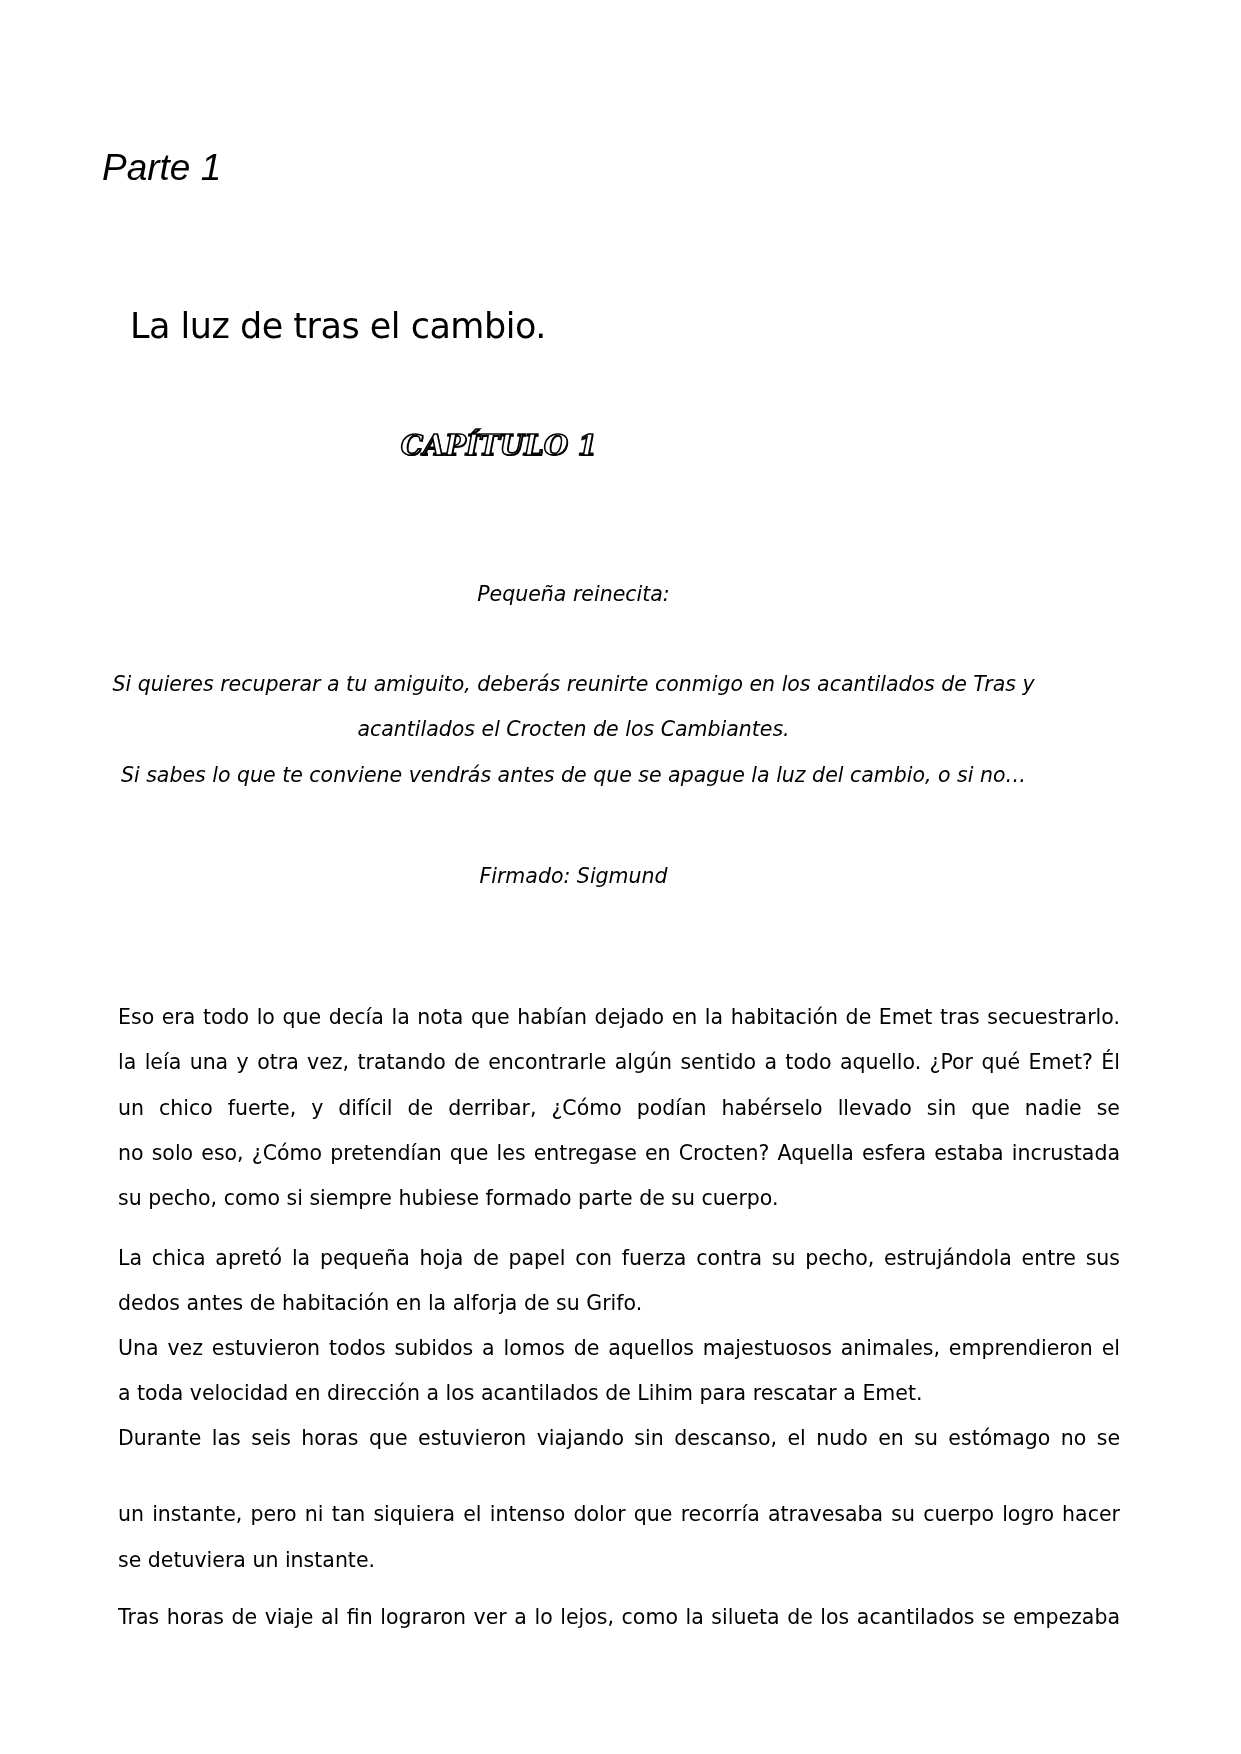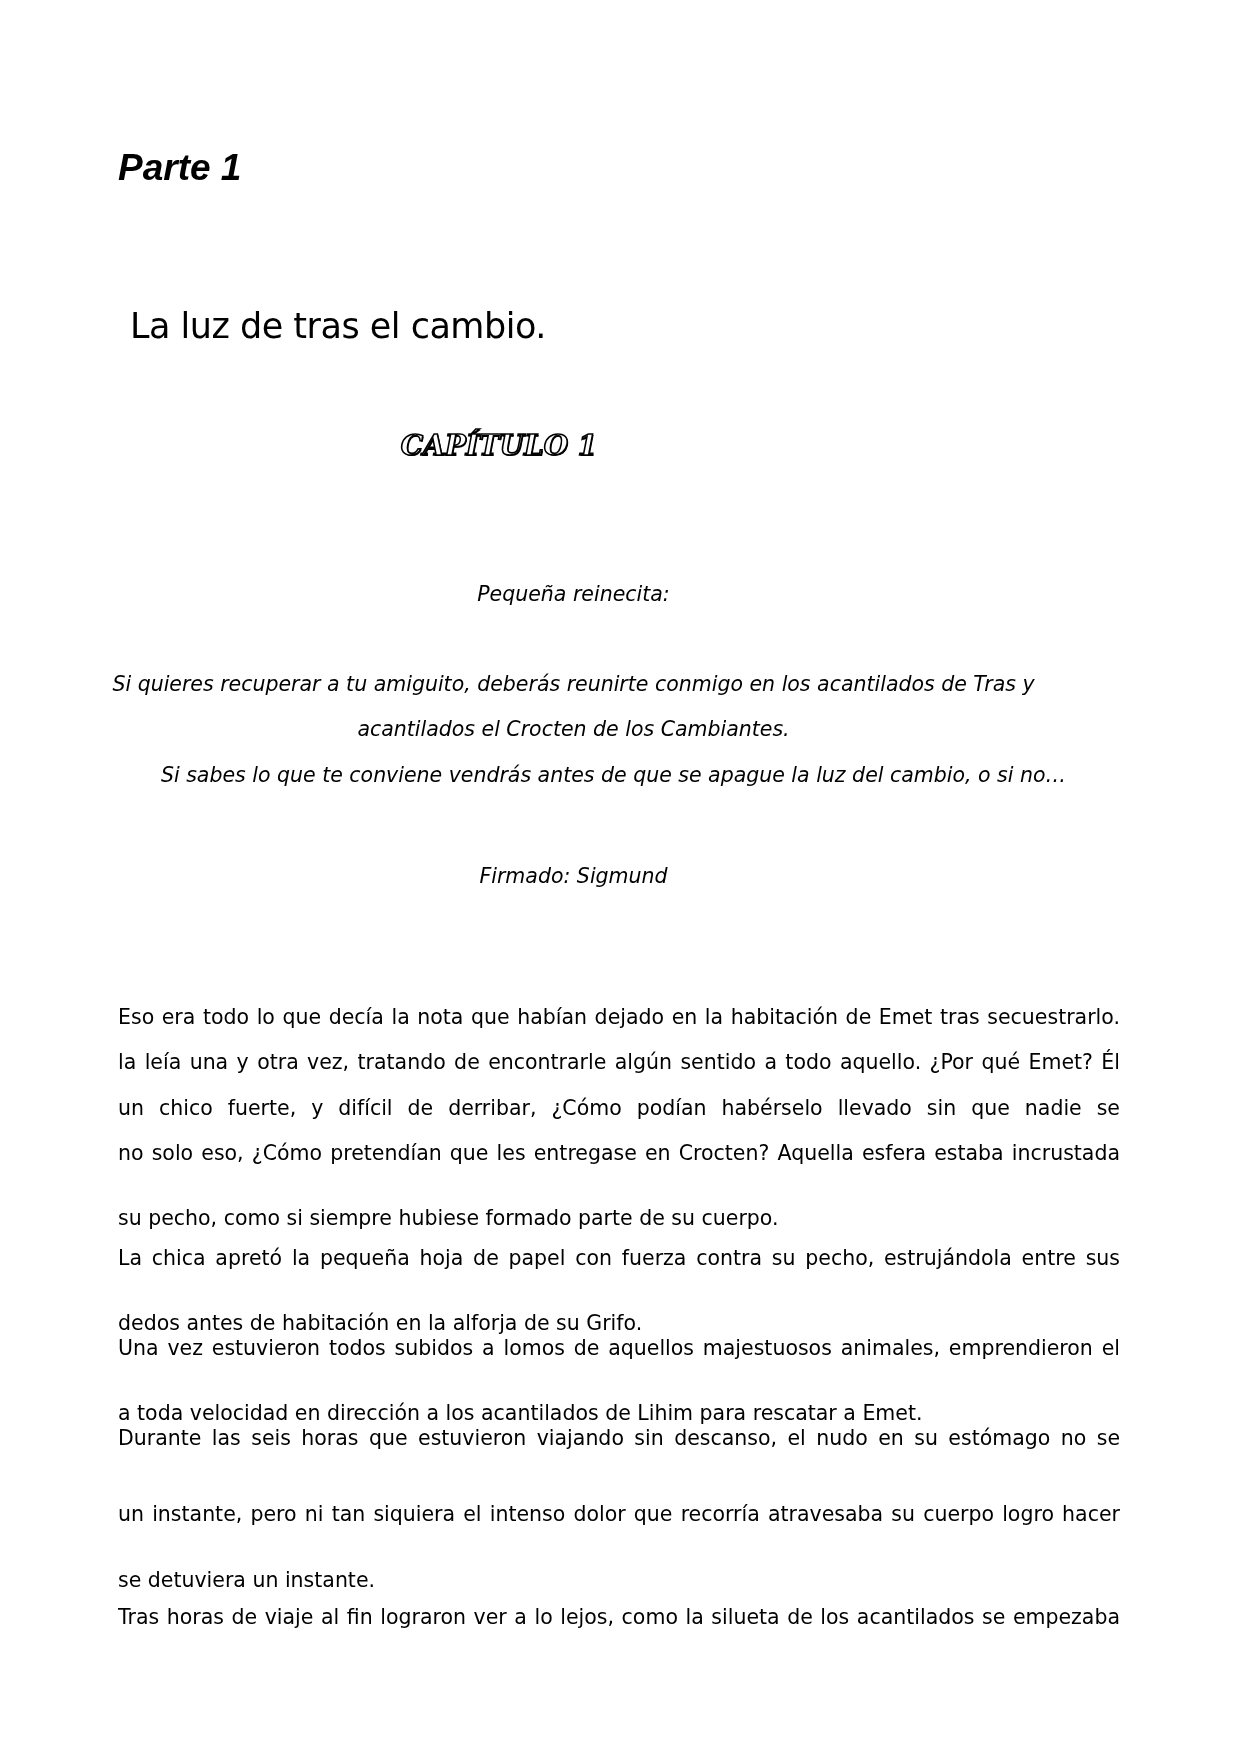--- a/index.html
+++ b/index.html
@@ -1,21 +1,21 @@
 <!DOCTYPE html>
 <html><head>
   <meta charset="utf-8">
   <style>
     html, body { margin: 0; padding: 0; background: #ffffff; }
     body { width: 1241px; height: 1754px; position: relative; overflow: hidden; color: #000; }
     .abs { position: absolute; white-space: nowrap; }
     .part-title {
-      left: 118px; top: 148px;
+      left: 102px; top: 148px;
       font-family: "Liberation Sans", sans-serif;
-      font-style: italic; font-weight: bold; font-size: 37px; line-height: 40px;
+      font-style: italic; font-weight: normal; font-size: 37px; line-height: 40px;
     }
     .section-title {
       left: 130px; top: 305px;
       font-family: "DejaVu Sans", sans-serif;
       font-size: 35px; line-height: 42px; letter-spacing: -0.5px;
     }
     .chapter-title {
       left: 0; width: 998px; top: 428px; text-align: center;
       font-family: "DejaVu Serif", serif;
       font-style: italic; font-weight: bold; font-size: 28px; line-height: 36px;
@@ -29,38 +29,38 @@
       font-family: "DejaVu Sans", sans-serif;
       font-style: italic; font-size: 20.5px; line-height: 28px;
     }
     .body-line {
       left: 118px; width: 1002px;
       font-family: "DejaVu Sans", sans-serif;
       font-size: 20.5px; line-height: 28px;
       text-align: justify; text-align-last: justify; white-space: normal;
       height: 28px; overflow: hidden;
     }
-    .body-line.last { text-align-last: left; margin-top: 20px; }
+    .body-line.last { text-align-last: left; }
   </style>
 </head>
 <body>
 
 <div>
 
   <div class="abs part-title">Parte 1</div>
 
   <div class="abs section-title">La luz de tras el cambio.</div>
 
   <div class="abs chapter-title">CAPÍTULO 1</div>
 
   <div>
     <div class="abs note-line" style="top:580px;">Pequeña  reinecita:</div>
     <div class="abs note-line" style="top:670px;">Si quieres recuperar a tu amiguito, deberás reunirte conmigo en los acantilados de Tras y</div>
     <div class="abs note-line" style="top:715px;">acantilados el Crocten de los Cambiantes.</div>
-    <div class="abs note-line" style="top:761px;padding-left:40px;">Si sabes lo que te conviene vendrás antes de que se apague la luz del cambio, o si no…</div>
+    <div class="abs note-line" style="top:761px;">Si sabes lo que te conviene vendrás antes de que se apague la luz del cambio, o si no…</div>
     <div class="abs note-line" style="top:846px;margin-top:16px;">Firmado: Sigmund</div>
   </div>
 
   <div>
     <div>
       <div class="abs body-line" style="top:1003px;">Eso era todo lo que decía la nota que habían dejado en la habitación de Emet tras secuestrarlo. Tara</div>
       <div class="abs body-line" style="top:1048px;">la leía una y otra vez, tratando de encontrarle algún sentido a todo aquello. ¿Por qué Emet? Él era</div>
       <div class="abs body-line" style="top:1094px;">un chico fuerte, y difícil de derribar, ¿Cómo podían habérselo llevado sin que nadie se percatase? Y</div>
       <div class="abs body-line" style="top:1139px;">no solo eso, ¿Cómo pretendían que les entregase en Crocten? Aquella esfera estaba incrustada en</div>
       <div class="abs body-line last" style="top:1184px;">su pecho, como si siempre hubiese formado parte de su cuerpo.</div>

